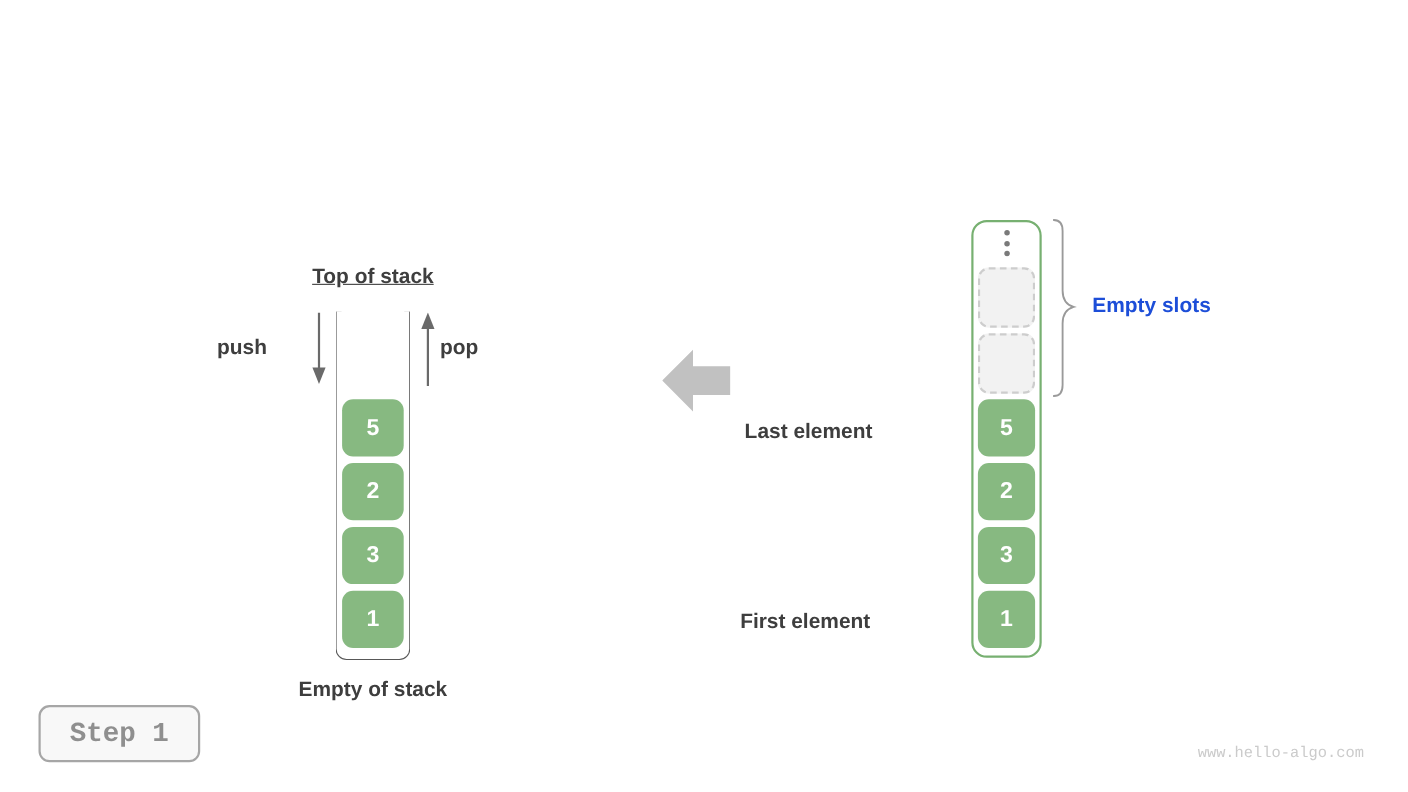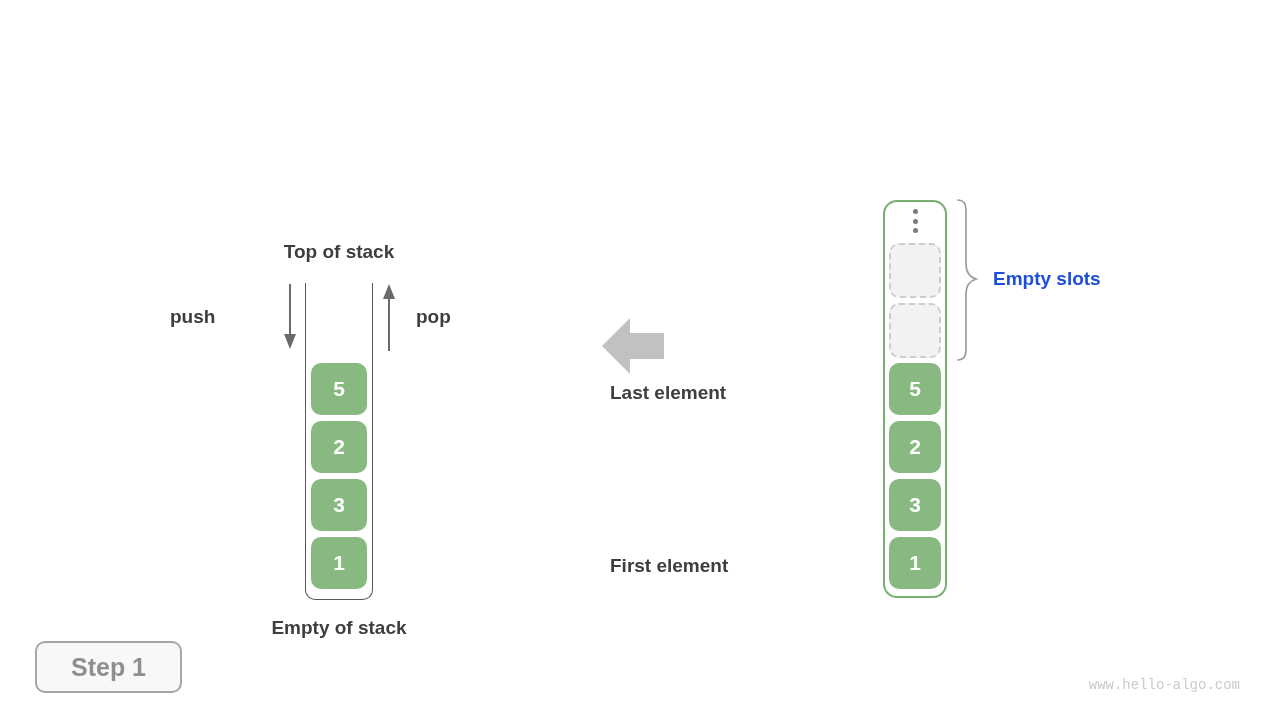--- a/index.html
+++ b/index.html
@@ -27,21 +27,21 @@
     color: #1d4ed8;
     white-space: nowrap;
   }
   .caption {
     font-size: 21px;
     color: #9b9b9b;
     white-space: nowrap;
     text-align: center;
   }
   .center-text { text-align: center; }
-  .right-text { text-align: left; }
+  .right-text { text-align: center; }
 
   
   .stack-container {
     left: 305px; top: 283px;
     width: 68px; height: 317px;
     border-left: 1.5px solid #585858;
     border-right: 1.5px solid #585858;
     border-bottom: 1.5px solid #585858;
     border-radius: 0 0 10px 10px;
     background: #ffffff;
@@ -102,48 +102,48 @@
   
   .step-badge {
     left: 35px; top: 641px;
     width: 147px; height: 52px;
     background: #f8f8f8;
     border: 2px solid #a6a6a6;
     border-radius: 10px;
     display: flex;
     align-items: center;
     justify-content: center;
-    font-family: Liberation Sans, sans-serif;
+    font-family: Liberation Mono, monospace;
     font-weight: bold;
     font-size: 25px;
     color: #8f8f8f;
   }
 
   .watermark {
     right: 40px; top: 677px;
     font-family: Liberation Mono, monospace;
     font-size: 14px;
     color: #cbcbcb;
     white-space: nowrap;
   }
 </style>
 </head>
 <body>
 
 <div class="canvas">
 
-  <div class="abs lbl-dark center-text" style="left:239px; top:241px; width:200px;">Top of stack</div>
+  <div class="abs lbl-dark center-text" style="left:239px; top:241px; width:200px;text-decoration:underline;">Top of stack</div>
 
   <div class="abs lbl-dark right-text" style="left:170px; top:306px; width:100px;">push</div>
   <svg class="abs" style="left:282px; top:284px;" width="16" height="66" viewBox="0 0 16 66">
     <line x1="8" y1="0" x2="8" y2="52" stroke="#6a6a6a" stroke-width="2"></line>
     <polygon points="2,50 14,50 8,65" fill="#6a6a6a"></polygon>
   </svg>
 
-  <div class="abs lbl-dark" style="left:416px; top:306px;">pop</div>
+  <div class="abs lbl-dark" style="left:400px; top:306px;">pop</div>
   <svg class="abs" style="left:381px; top:284px;" width="16" height="68" viewBox="0 0 16 68">
     <polygon points="2,15 14,15 8,0" fill="#6a6a6a"></polygon>
     <line x1="8" y1="13" x2="8" y2="67" stroke="#6a6a6a" stroke-width="2"></line>
   </svg>
 
   <div class="abs stack-container"></div>
 
   <div class="abs block lblock row-0">5</div>
   <div class="abs block lblock row-1">2</div>
   <div class="abs block lblock row-2">3</div>

